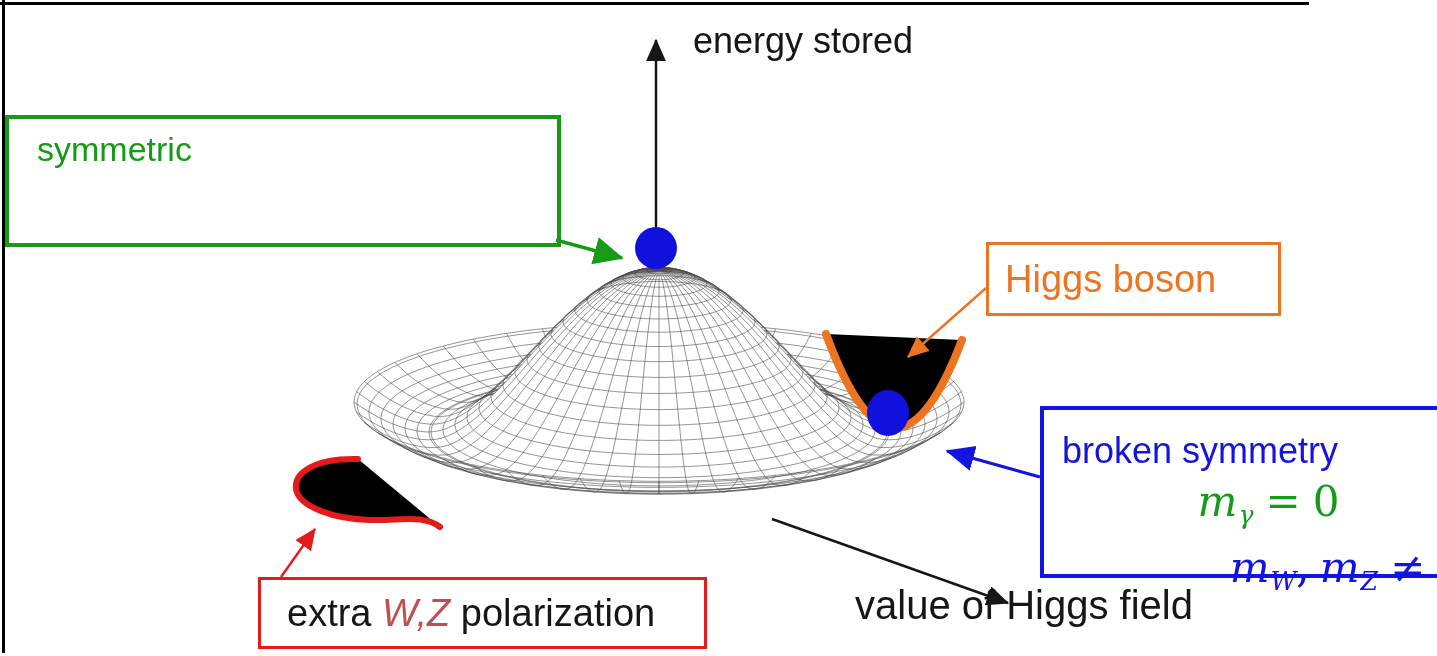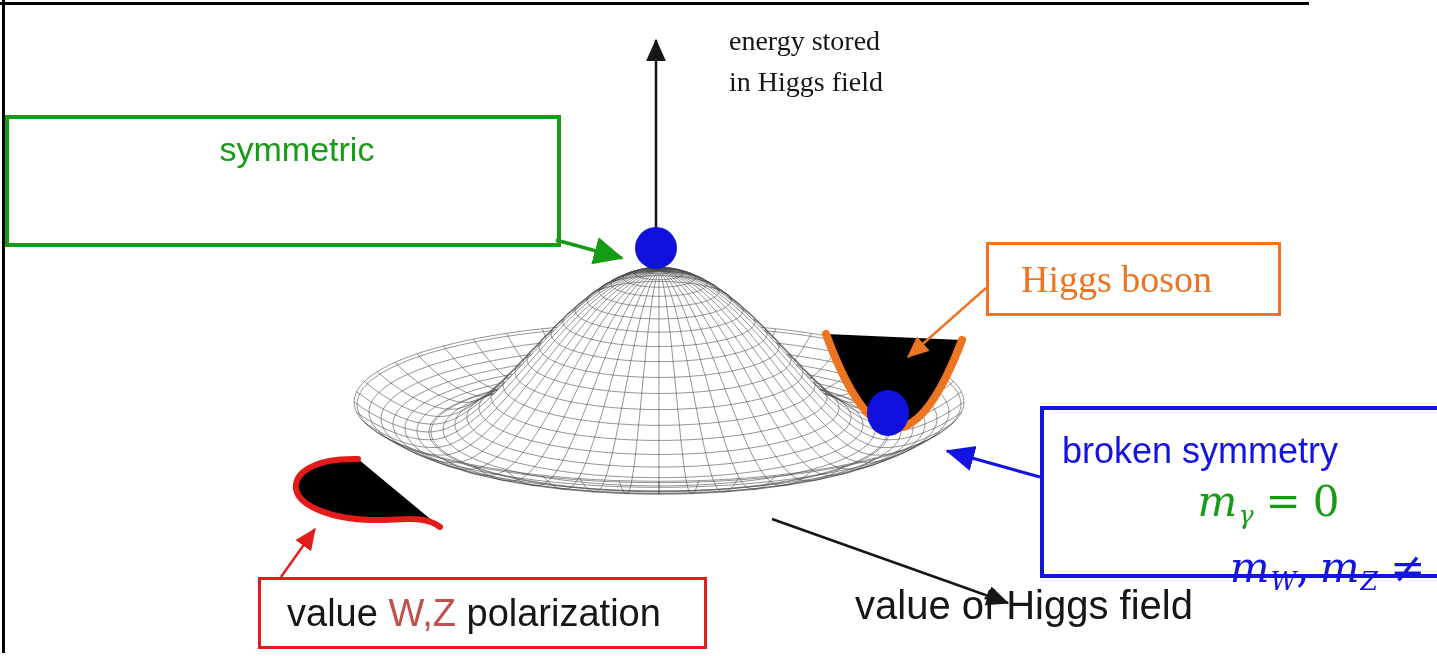--- a/index.html
+++ b/index.html
@@ -7,42 +7,42 @@
          font-family:"Liberation Sans",sans-serif;color:var(--c-ink,#161616);}
   
   .frame-left{position:absolute;left:2px;top:0;width:3px;height:653px;background:#000;}
   .frame-top{position:absolute;left:0;top:2px;width:1309px;height:3px;background:#000;}
   
   #art{position:absolute;left:0;top:0;}
   
   .callout{position:absolute;box-sizing:border-box;background:transparent;}
   .box-green{left:5px;top:115px;width:556px;height:132px;border:4px solid var(--c-green,#169B16);
              color:var(--c-green,#169B16);padding:12px 0 0 28px;}
-  .box-green .title{font-size:34px;line-height:36px;text-align:center;}
+  .box-green .title{font-size:34px;line-height:36px;}
   .box-orange{left:986px;top:242px;width:295px;height:74px;border:3px solid var(--c-orange,#ED7420);
-              color:var(--c-orange,#ED7420);font-size:38px;line-height:68px;padding-left:32px;font-family:Liberation Serif, serif;}
+              color:var(--c-orange,#ED7420);font-size:38px;line-height:68px;padding-left:16px;}
   .box-blue{left:1040px;top:406px;width:428px;height:172px;border:4px solid var(--c-blue,#1414E0);
             color:var(--c-blue,#1414E0);padding-top:21px;}
   .box-blue .title{font-size:36px;line-height:40px;padding-left:18px;}
   .box-red{left:258px;top:577px;width:449px;height:72px;border:3px solid var(--c-red,#E31B1B);
            color:var(--c-ink,#161616);font-size:38px;line-height:66px;padding-left:26px;}
-  .box-red .wz{color:var(--c-wz,#C0504D);}
+  .box-red .wz{color:var(--c-wz,#C0504D);font-style:italic;}
   
   .math{font-family:"DejaVu Serif","Liberation Serif",serif;}
   .box-green .math{font-size:47px;line-height:52px;margin-top:0px;padding-left:12px;}
   .mi{font-style:italic;}
   .sub{font-size:60%;font-style:italic;vertical-align:-16%;margin-left:1px;}
   .eqs{margin:0 22px;}
   .box-blue .math{font-size:42px;line-height:50px;text-align:center;}
   .box-blue .eq1{color:var(--c-green,#169B16);margin-top:6px;margin-left:29px;}
   .box-blue .eq2{color:var(--c-blue,#1414E0);margin-top:2px;text-align:right;}
   .box-blue .eqs{margin:0 12px;}
   .cma{margin-right:10px;}
   
-  .lbl-energy{position:absolute;left:729px;top:20px;font-size:28px;line-height:41px;font-family:Liberation Serif, serif;}
+  .lbl-energy{position:absolute;left:693px;top:20px;font-size:36px;line-height:41px;}
   .lbl-value{position:absolute;left:855px;top:583px;font-size:40px;}
 </style>
 </head>
 <body>
 
 <div id="stage">
 
   <div class="frame-left"></div>
   <div class="frame-top"></div>
 
@@ -193,21 +193,20 @@
     <ellipse cx="888" cy="413" rx="21" ry="23" style="fill:var(--c-ball,#1111DD)"></ellipse>
 
     <line x1="556" y1="240" x2="622" y2="258" style="stroke:var(--c-green,#169B16)" stroke-width="3.5" marker-end="url(#mk-green)"></line>
     <line x1="986" y1="288" x2="908" y2="357" style="stroke:var(--c-orange,#ED7420)" stroke-width="2.4" marker-end="url(#mk-orange)"></line>
     <line x1="1040" y1="477" x2="947" y2="451" style="stroke:var(--c-blue,#1414E0)" stroke-width="3.2" marker-end="url(#mk-blue)"></line>
     <line x1="281" y1="577" x2="315" y2="529" style="stroke:var(--c-red,#E31B1B)" stroke-width="2.4" marker-end="url(#mk-red)"></line>
   </svg>
 
   <div class="lbl-energy">
     <div>energy stored</div>
-    <div>in Higgs field</div>
   </div>
 
   <div class="lbl-value">value of Higgs field</div>
 
   <div class="callout box-green">
     <div class="title">symmetric</div>
   </div>
 
   <div class="callout box-orange">
     <span>Higgs boson</span>
@@ -215,16 +214,16 @@
 
   <div class="callout box-blue">
     <div class="title">broken symmetry</div>
     <div class="math eq1"><span class="mi">m</span><span class="sub">γ</span><span class="eqs">=</span><span>0</span>
     </div>
     <div class="math eq2"><span class="mi">m</span><span class="sub">W</span><span class="cma">,</span><span class="mi">m</span><span class="sub">Z</span><span class="eqs">≠</span><span>0</span>
     </div>
   </div>
 
   <div class="callout box-red">
-    <span>value </span><span class="wz">W,Z</span><span> polarization</span>
+    <span>extra </span><span class="wz">W,Z</span><span> polarization</span>
   </div>
 
 </div>
 
 </body></html>

